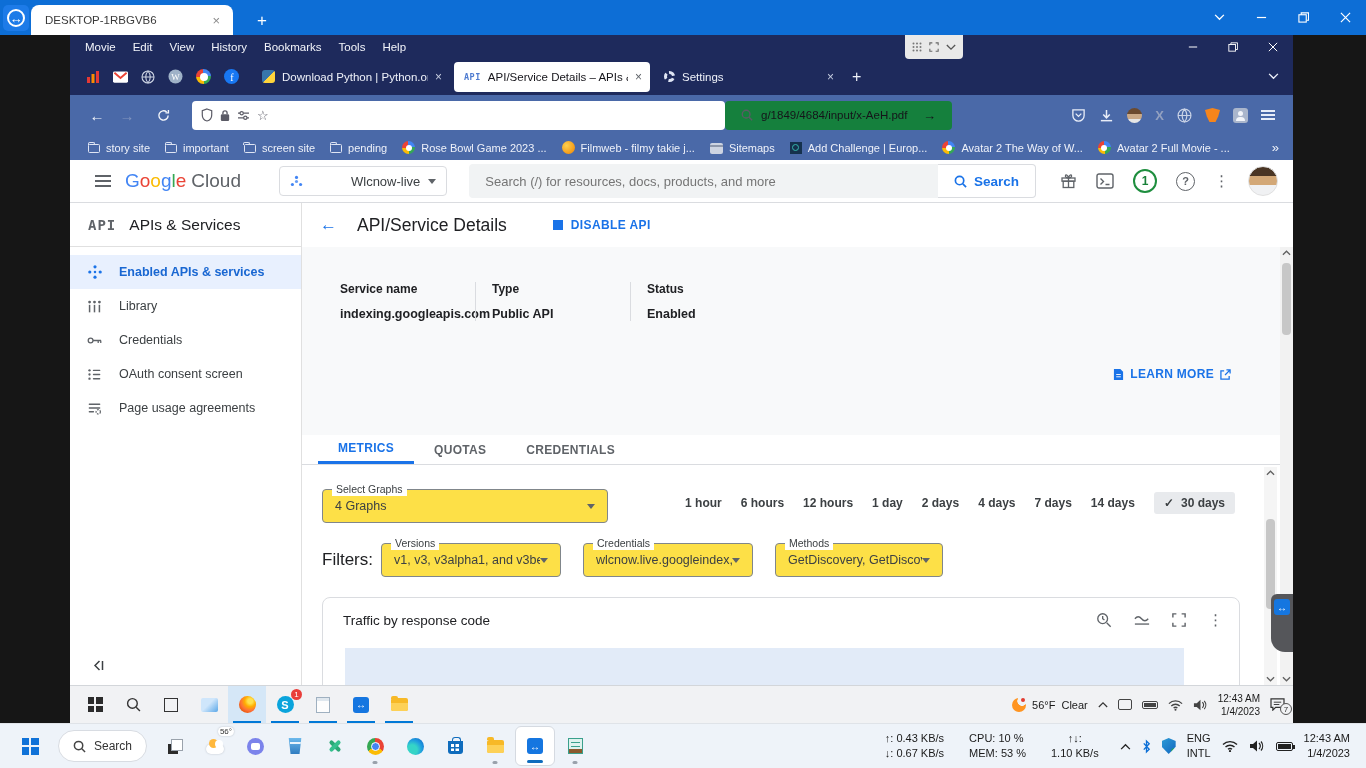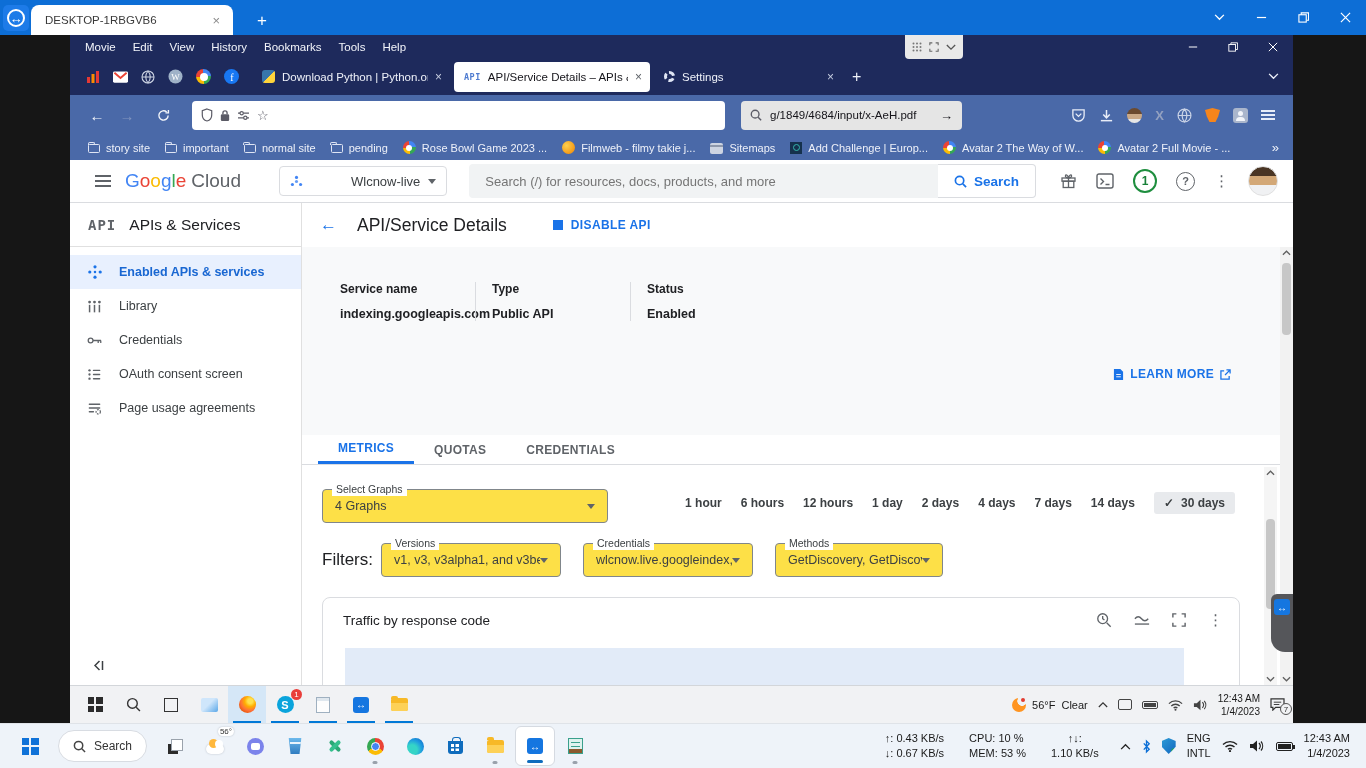--- a/index.html
+++ b/index.html
@@ -43,21 +43,21 @@
   .newtab{color:#eef1f9;font-size:16px;margin-left:10px;}
   .alltabs{margin-left:auto;margin-right:14px;color:#eef1f9;}
 
   
   .ff-navbar{height:40px;background:var(--ff-nav,#4a69a8);display:flex;align-items:center;padding:0 12px;gap:0;}
   .navbtn{color:#f5f7fb;font-size:15px;width:30px;text-align:center;flex:0 0 auto;}
   .navbtn.dis{color:#8195bf;}
   .urlbar{height:29px;background:#fff;border-radius:4px;flex:0 0 533px;margin-left:14px;display:flex;align-items:center;padding:0 9px;gap:7px;color:#5b5b66;}
   .urlbar input{flex:1;border:none;outline:none;font-size:11.5px;color:#15141a;font-family:"Liberation Sans",sans-serif;min-width:0;background:transparent;}
   .star{font-size:13px;color:#5b5b66;}
-  .searchbar{height:29px;background:#e5e5e5;border-radius:4px;flex:0 0 221px;margin-left:16px;display:flex;align-items:center;padding:0 9px;gap:6px;color:#5b5b66;}
+  .searchbar{height:29px;background:#15803d;border-radius:4px;flex:0 0 221px;margin-left:0;display:flex;align-items:center;padding:0 16px;gap:6px;color:#5b5b66;}
   .searchbar input{flex:1;border:none;outline:none;font-size:11.5px;color:#15141a;min-width:0;background:transparent;font-family:"Liberation Sans",sans-serif;}
   .go{color:#15141a;font-size:13px;}
   .navicons{margin-left:auto;display:flex;align-items:center;gap:13px;padding-right:6px;color:#e8edf8;}
   .ext-avatar{width:15px;height:15px;border-radius:50%;background:linear-gradient(180deg,#6b4a2f 0 40%,#caa987 40% 75%,#e6e6e6 75%);}
   .xdim{color:#93a1c0;font-size:13px;font-weight:bold;}
   .fox{width:15px;height:14px;background:#f6851b;clip-path:polygon(50% 0,100% 14%,88% 60%,70% 100%,30% 100%,12% 60%,0 14%);}
   .container-ic{width:15px;height:15px;border-radius:3px;background:#aab6cc;position:relative;}
   .container-ic::before{content:"";position:absolute;top:3px;left:5px;width:5px;height:5px;border-radius:50%;background:#f2f5fa;}
   .container-ic::after{content:"";position:absolute;bottom:2px;left:3px;width:9px;height:4px;border-radius:4px 4px 0 0;background:#f2f5fa;}
   .burger{width:14px;height:10px;border-top:2px solid #e8edf8;border-bottom:2px solid #e8edf8;position:relative;}
@@ -453,21 +453,21 @@
       <span class="bm">
           <i class="folder"></i>
           <span class="bml">story site</span>
         </span>
       <span class="bm">
           <i class="folder"></i>
           <span class="bml">important</span>
         </span>
       <span class="bm">
           <i class="folder"></i>
-          <span class="bml">normal site</span>
+          <span class="bml">screen site</span>
         </span>
       <span class="bm">
           <i class="folder"></i>
           <span class="bml">pending</span>
         </span>
       <span class="bm">
           <i class="gdot"></i>
           <span class="bml">Rose Bowl Game 2023 ...</span>
         </span>
       <span class="bm">

